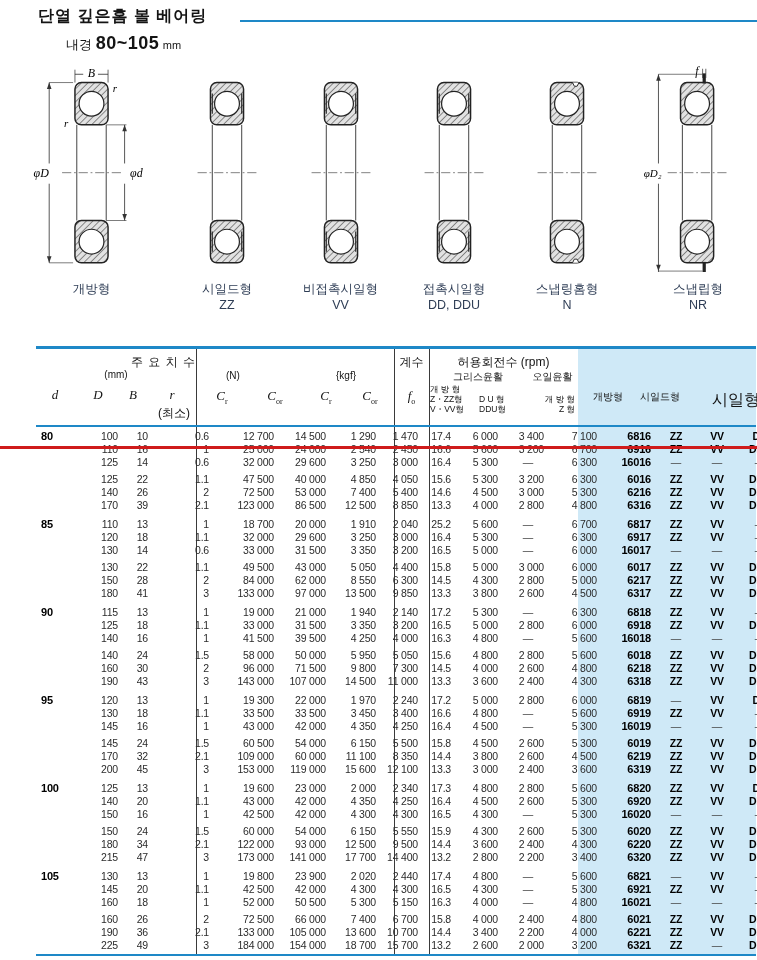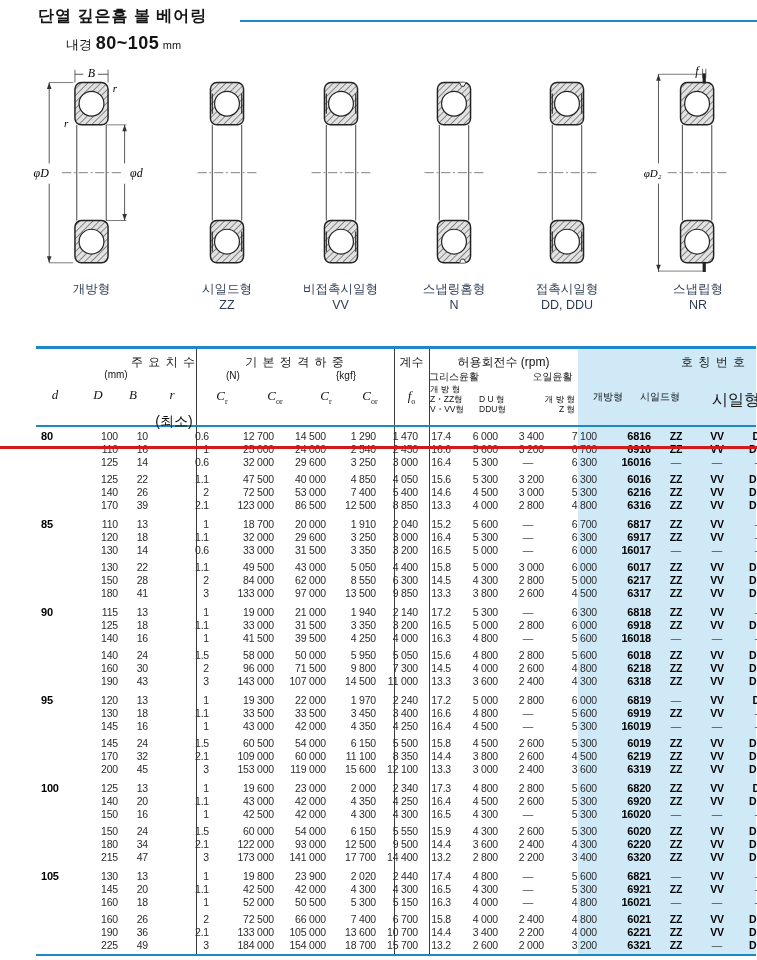--- a/index.html
+++ b/index.html
@@ -158,44 +158,20 @@
   <line x1="8" y1="116" x2="72" y2="116" stroke="#555" stroke-width="0.8" stroke-dasharray="10 3 2 3"></line>
         </svg></div>
       <div class="diag-label">
         <div>비접촉시일형</div>
         <div>VV</div>
       </div>
     </div>
     <div class="diagram">
       <div><svg width="74" height="206" viewBox="0 0 80 224">
   <defs>
-            <pattern id="h4" width="5" height="5" patternTransform="rotate(45)" patternUnits="userSpaceOnUse">
-    <rect width="5" height="5" fill="#e2e2e2"></rect>
-              <line x1="0" y1="0" x2="0" y2="5" stroke="#6d6d6d" stroke-width="1.7"></line>
-            </pattern>
-          </defs>
-  <rect x="22" y="18" width="36" height="46" rx="7" fill="url(#h4)" stroke="#222" stroke-width="1.6"></rect>
-    <circle cx="40" cy="41" r="13.5" fill="#fff" stroke="#222" stroke-width="1.3"></circle>
-          <path d="M 46 18 l2 4 h3 l2 -4" fill="#fff" stroke="#222" stroke-width="1"></path>
-  <rect x="22" y="168" width="36" height="46" rx="7" fill="url(#h4)" stroke="#222" stroke-width="1.6"></rect>
-    <circle cx="40" cy="191" r="13.5" fill="#fff" stroke="#222" stroke-width="1.3"></circle>
-          <path d="M 46 214 l2 -4 h3 l2 4" fill="#fff" stroke="#222" stroke-width="1"></path>
-
-  <line x1="24" y1="64" x2="24" y2="168" stroke="#333" stroke-width="1"></line>
-  <line x1="56" y1="64" x2="56" y2="168" stroke="#333" stroke-width="1"></line>
-  <line x1="8" y1="116" x2="72" y2="116" stroke="#555" stroke-width="0.8" stroke-dasharray="10 3 2 3"></line>
-        </svg></div>
-      <div class="diag-label">
-        <div>스냅링홈형</div>
-        <div>N</div>
-      </div>
-    </div>
-    <div class="diagram">
-      <div><svg width="74" height="206" viewBox="0 0 80 224">
-  <defs>
             <pattern id="h3" width="5" height="5" patternTransform="rotate(45)" patternUnits="userSpaceOnUse">
     <rect width="5" height="5" fill="#e2e2e2"></rect>
               <line x1="0" y1="0" x2="0" y2="5" stroke="#6d6d6d" stroke-width="1.7"></line>
             </pattern>
           </defs>
   <rect x="22" y="18" width="36" height="46" rx="7" fill="url(#h3)" stroke="#222" stroke-width="1.6"></rect>
     <circle cx="40" cy="41" r="13.5" fill="#fff" stroke="#222" stroke-width="1.3"></circle>
           <line x1="24" y1="30" x2="24" y2="52" stroke="#222" stroke-width="1.2"></line>
      <line x1="56" y1="30" x2="56" y2="52" stroke="#222" stroke-width="1.2"></line>
   <rect x="22" y="168" width="36" height="46" rx="7" fill="url(#h3)" stroke="#222" stroke-width="1.6"></rect>
@@ -203,20 +179,44 @@
           <line x1="24" y1="180" x2="24" y2="202" stroke="#222" stroke-width="1.2"></line>
      <line x1="56" y1="180" x2="56" y2="202" stroke="#222" stroke-width="1.2"></line>
 
   <line x1="24" y1="64" x2="24" y2="168" stroke="#333" stroke-width="1"></line>
   <line x1="56" y1="64" x2="56" y2="168" stroke="#333" stroke-width="1"></line>
   <line x1="8" y1="116" x2="72" y2="116" stroke="#555" stroke-width="0.8" stroke-dasharray="10 3 2 3"></line>
         </svg></div>
       <div class="diag-label">
         <div>접촉시일형</div>
         <div>DD, DDU</div>
+      </div>
+    </div>
+    <div class="diagram">
+      <div><svg width="74" height="206" viewBox="0 0 80 224">
+  <defs>
+            <pattern id="h4" width="5" height="5" patternTransform="rotate(45)" patternUnits="userSpaceOnUse">
+    <rect width="5" height="5" fill="#e2e2e2"></rect>
+              <line x1="0" y1="0" x2="0" y2="5" stroke="#6d6d6d" stroke-width="1.7"></line>
+            </pattern>
+          </defs>
+  <rect x="22" y="18" width="36" height="46" rx="7" fill="url(#h4)" stroke="#222" stroke-width="1.6"></rect>
+    <circle cx="40" cy="41" r="13.5" fill="#fff" stroke="#222" stroke-width="1.3"></circle>
+          <path d="M 46 18 l2 4 h3 l2 -4" fill="#fff" stroke="#222" stroke-width="1"></path>
+  <rect x="22" y="168" width="36" height="46" rx="7" fill="url(#h4)" stroke="#222" stroke-width="1.6"></rect>
+    <circle cx="40" cy="191" r="13.5" fill="#fff" stroke="#222" stroke-width="1.3"></circle>
+          <path d="M 46 214 l2 -4 h3 l2 4" fill="#fff" stroke="#222" stroke-width="1"></path>
+
+  <line x1="24" y1="64" x2="24" y2="168" stroke="#333" stroke-width="1"></line>
+  <line x1="56" y1="64" x2="56" y2="168" stroke="#333" stroke-width="1"></line>
+  <line x1="8" y1="116" x2="72" y2="116" stroke="#555" stroke-width="0.8" stroke-dasharray="10 3 2 3"></line>
+        </svg></div>
+      <div class="diag-label">
+        <div>스냅링홈형</div>
+        <div>N</div>
       </div>
     </div>
     <div class="diagram">
       <div><svg width="110" height="206" viewBox="0 0 118 224">
   <defs>
             <pattern id="h5" width="5" height="5" patternTransform="rotate(45)" patternUnits="userSpaceOnUse">
     <rect width="5" height="5" fill="#e2e2e2"></rect>
               <line x1="0" y1="0" x2="0" y2="5" stroke="#6d6d6d" stroke-width="1.7"></line>
             </pattern>
           </defs>
@@ -254,51 +254,49 @@
   <div class="abs vline" style="left:393px"></div>
 
   <div id="thead">
 
     <div class="abs t" style="left:0;width:160px;top:5px;text-align:right">주 요 치 수</div>
     <div class="abs small" style="left:0;width:160px;top:20px;text-align:center">(mm)</div>
     <span class="abs ser" style="left:4px;width:30px;top:38px;text-align:center">d</span>
     <span class="abs ser" style="left:44px;width:36px;top:38px;text-align:center">D</span>
     <span class="abs ser" style="left:84px;width:26px;top:38px;text-align:center">B</span>
     <span class="abs ser" style="left:116px;width:40px;top:38px;text-align:center">r</span>
-    <span class="abs" style="left:116px;width:44px;top:64px;text-align:center;font-size:14px">(최소)</span>
-
-    <div class="abs t" style="left:160px;width:198px;top:5px;text-align:center">기 본 정 격 하 중</div>
+    <span class="abs" style="left:116px;width:44px;top:56px;text-align:center;font-size:12px">(최소)</span>
+
     <span class="abs small" style="left:190px;top:21px">(N)</span>
     <span class="abs small" style="left:300px;top:21px">{kgf}</span>
     <span class="abs ser" style="left:166px;width:40px;top:39px;text-align:center"><span>C</span><sub>r</sub></span>
     <span class="abs ser" style="left:219px;width:40px;top:39px;text-align:center"><span>C</span><sub>or</sub></span>
     <span class="abs ser" style="left:270px;width:40px;top:39px;text-align:center"><span>C</span><sub>r</sub></span>
     <span class="abs ser" style="left:314px;width:40px;top:39px;text-align:center"><span>C</span><sub>or</sub></span>
 
     <div class="abs" style="left:358px;width:35px;top:5px;text-align:center;letter-spacing:0">계수</div>
     <span class="abs ser" style="left:358px;width:35px;top:39px;text-align:center"><span>f</span><sub>o</sub></span>
 
     <div class="abs" style="left:393px;width:149px;top:5px;text-align:center;letter-spacing:0">허용회전수 (rpm)</div>
-    <div class="abs small" style="left:393px;width:98px;top:21px;">그리스윤활</div>
+    <div class="abs small" style="left:393px;width:98px;top:21px;text-align:center">그리스윤활</div>
     <div class="abs small" style="left:491px;width:51px;top:21px;text-align:center">오일윤활</div>
     <div class="abs tiny" style="left:394px;width:47px;top:36px">
       <div>개 방 형</div>
       <div>Z・ZZ형</div>
       <div>V・VV형</div>
     </div>
     <div class="abs tiny" style="left:443px;width:48px;top:46px">
       <div>D U 형</div>
       <div>DDU형</div>
     </div>
     <div class="abs tiny" style="left:491px;width:48px;top:46px;text-align:right">
       <div>개 방 형</div>
       <div>Z 형</div>
     </div>
 
-    <div class="abs t" style="left:542px;width:178px;top:5px;text-align:right;padding-right:10px">호 칭 번 호</div>
     <span class="abs small" style="left:548px;width:48px;top:41px;text-align:center;font-size:10px">개방형</span>
     <span class="abs small" style="left:598px;width:52px;top:41px;text-align:center;font-size:10px">시일드형</span>
     <span class="abs small" style="left:676px;width:60px;top:41px;text-align:left;font-size:16px">시일형</span>
   </div>
 
   <div id="tbody">
       <div class="row">
         <div class="cell c-d">80</div>
         <div class="cell c-D">100</div>
         <div class="cell c-B">10</div>
@@ -410,21 +408,21 @@
       <div class="gap6"></div>
       <div class="row">
         <div class="cell c-d">85</div>
         <div class="cell c-D">110</div>
         <div class="cell c-B">13</div>
         <div class="cell c-r">1</div>
         <div class="cell c-cr_n">18 700</div>
         <div class="cell c-cor_n">20 000</div>
         <div class="cell c-cr_kgf">1 910</div>
         <div class="cell c-cor_kgf">2 040</div>
-        <div class="cell c-fo">15.2</div>
+        <div class="cell c-fo">25.2</div>
         <div class="cell c-grease_open">5 600</div>
         <div class="cell c-grease_du dash">—</div>
         <div class="cell c-oil_open">6 700</div>
         <div class="cell c-no">6817</div>
         <div class="cell c-zz">ZZ</div>
         <div class="cell c-vv">VV</div>
         <div class="cell c-dd dash">—</div>
       </div>
       <div class="row">
         <div class="cell c-d"></div>

